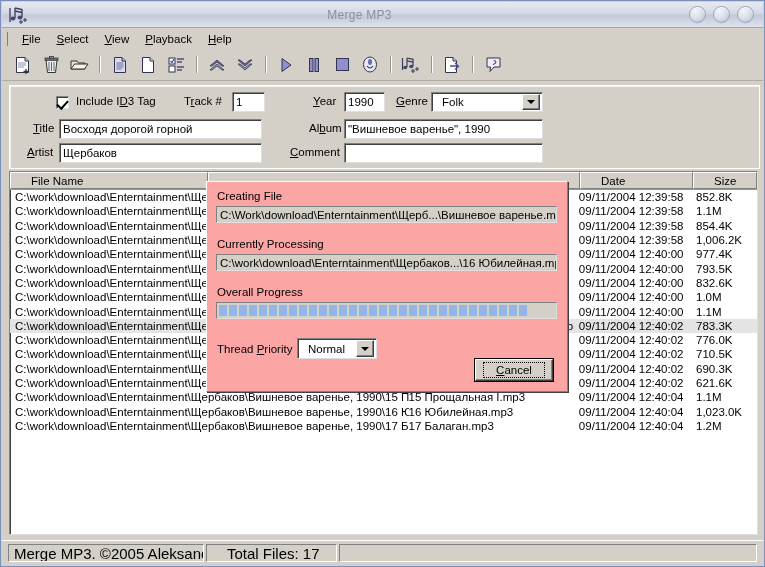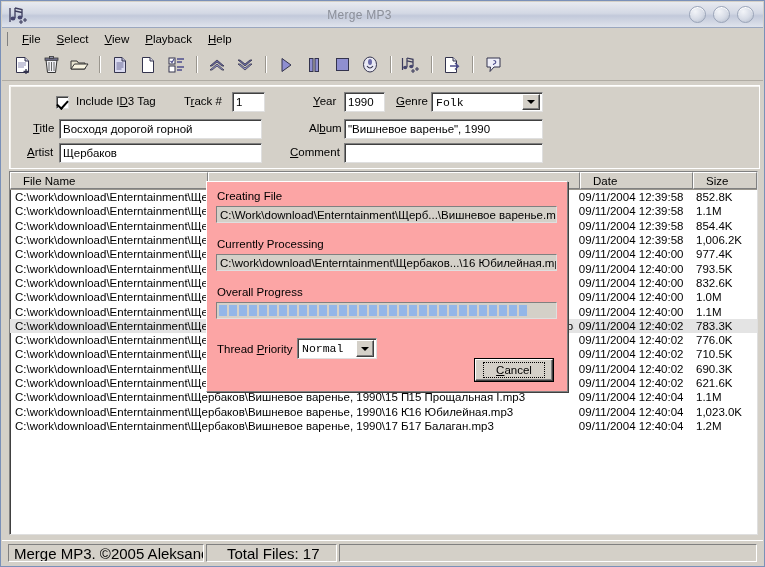--- a/index.html
+++ b/index.html
@@ -120,21 +120,21 @@
   .combo {
     position: absolute;
     box-sizing: border-box;
     background: #fff;
     border: 1px solid #808080;
     border-right-color: #dfdfdf; border-bottom-color: #dfdfdf;
     box-shadow: inset 1px 1px 0 #404040;
     font-size: 11.5px;
     display: flex; align-items: center;
   }
-  .combo .cval { padding-left: 4px; flex: 1 1 auto; font-family: Liberation Mono, monospace; }
+  .combo .cval { padding-left: 10px; flex: 1 1 auto; }
   .combo .carrow {
     width: 16px; height: calc(100% - 4px); margin: 2px;
     background: #d4d0c8;
     border: 1px solid #ffffff;
     border-right-color: #404040; border-bottom-color: #404040;
     box-shadow: inset -1px -1px 0 #808080;
     display: flex; align-items: center; justify-content: center;
   }
   .arrow-dn {
     width: 0; height: 0;
@@ -157,21 +157,21 @@
     background: #d4d0c8;
     border-bottom: 1px solid #9a968e;
   }
   .lv-col {
     box-sizing: border-box;
     height: 17px;
     background: #d4d0c8;
     border: 1px solid #ffffff;
     border-right-color: #808080; border-bottom-color: #808080;
     font-size: 11.5px;
-    padding: 1px 12px;
+    padding: 1px 20px;
     overflow: hidden; white-space: nowrap;
     display: flex; align-items: center;
   }
   .lv-body { position: relative; }
   .lv-row {
     display: flex; height: 14.3px; align-items: center;
     font-size: 11.5px; white-space: nowrap;
   }
   .lv-row.sel { background: #e4e4e4; }
   .c-name  { width: 400px; padding-left: 5px; overflow: hidden; }

